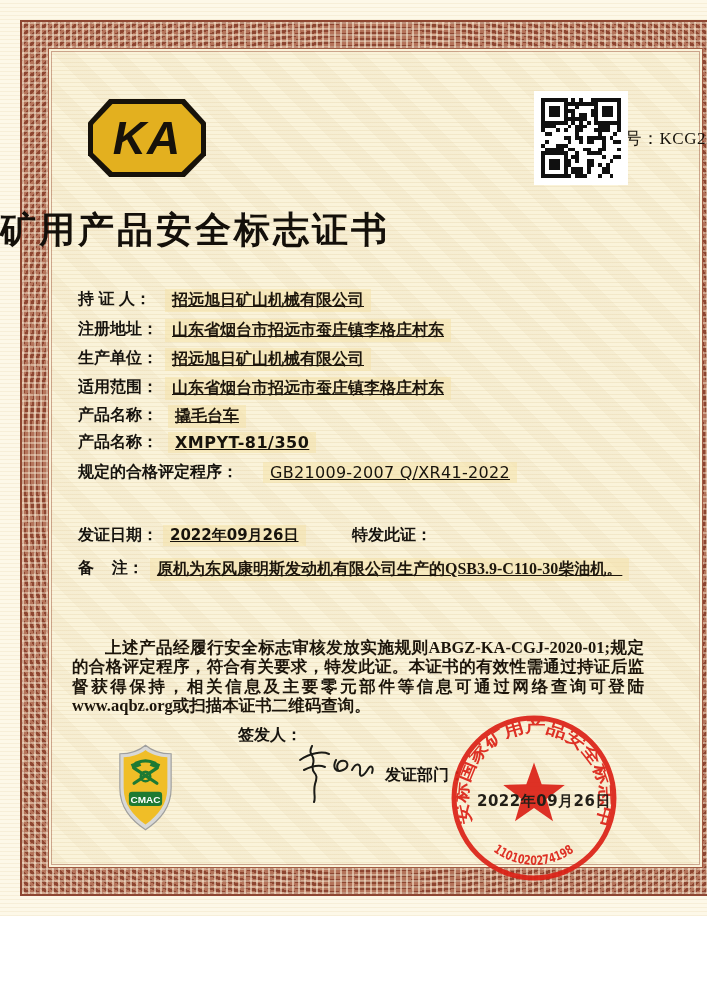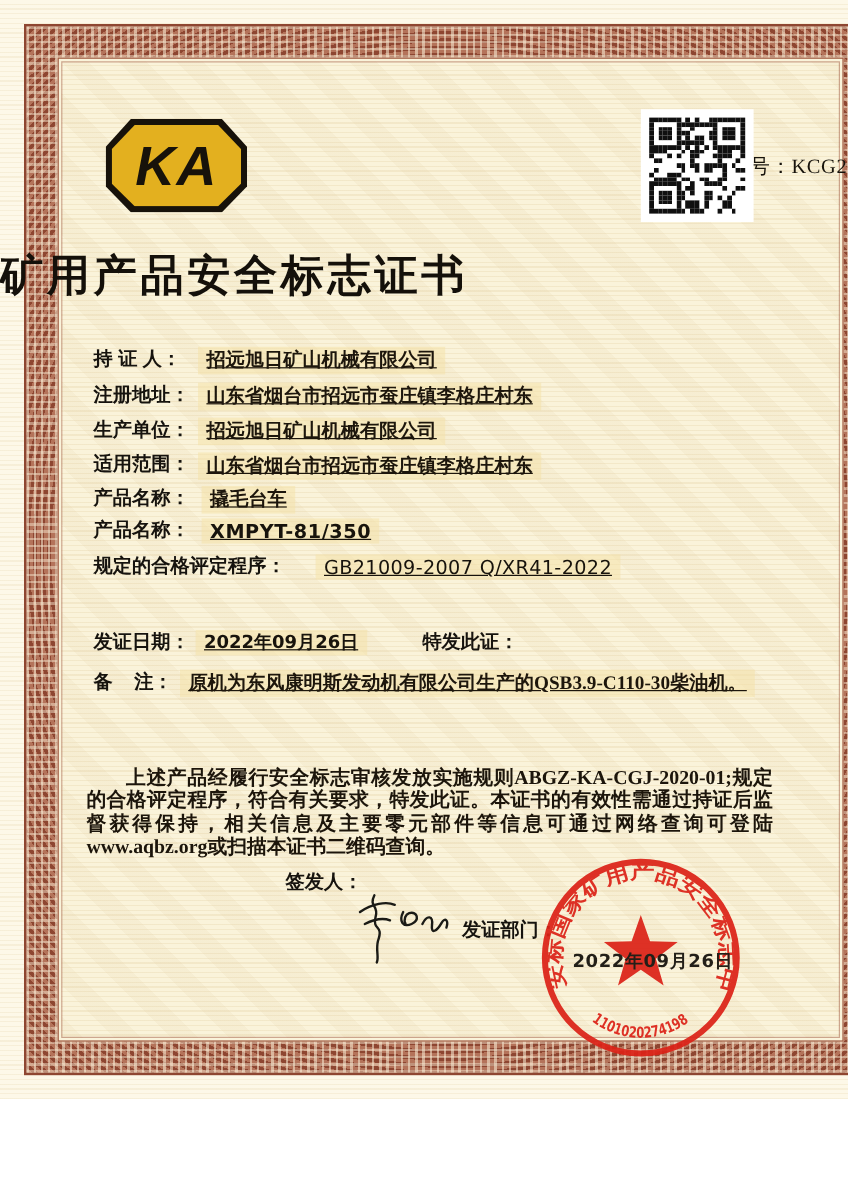--- a/index.html
+++ b/index.html
@@ -567,20 +567,36 @@
     <span class="lbl" style="left:352px">特发此证：</span>
   </div>
 
   <div class="row" style="top:558px">
     <span class="lbl" style="left:78px">备    注：</span>
     <span class="val kai" style="left:150px; font-weight:700">原机为东风康明斯发动机有限公司生产的QSB3.9-C110-30柴油机。</span>
   </div>
 
   <div class="statement">上述产品经履行安全标志审核发放实施规则ABGZ-KA-CGJ-2020-01;规定的合格评定程序，符合有关要求，特发此证。本证书的有效性需通过持证后监督获得保持，相关信息及主要零元部件等信息可通过网络查询可登陆www.aqbz.org或扫描本证书二维码查询。</div>
 
+  <div class="cmac">
+    <svg width="57" height="88" viewBox="0 0 60 92">
+      <path d="M30 1 C37 7 47 10 57 10 L57 46 C57 66 46 79 30 90 C14 79 3 66 3 46 L3 10 C13 10 23 7 30 1 Z" fill="#d8d8d6" stroke="#9f9f9d" stroke-width="1.2"></path>
+      <path d="M30 6 C36 11 45 13.5 53 13.5 L53 46 C53 63 43.5 74.5 30 84.5 C16.5 74.5 7 63 7 46 L7 13.5 C15 13.5 24 11 30 6 Z" fill="#f0be27"></path>
+      <g stroke="#1e7a33" stroke-width="3.4" stroke-linecap="round" fill="none">
+        <path d="M18 25 L42 41"></path>
+        <path d="M42 25 L18 41"></path>
+        <path d="M20 20 q10 -5 20 0"></path>
+      </g>
+      <path d="M14.5 21 l9 -3.5 l2 5 l-9 3.5 z" fill="#1e7a33"></path>
+      <path d="M45.5 21 l-9 -3.5 l-2 5 l9 3.5 z" fill="#1e7a33"></path>
+      <circle cx="30" cy="34" r="5" fill="none" stroke="#1e7a33" stroke-width="2.6"></circle>
+      <rect x="12.5" y="50" width="35" height="15" rx="3.5" fill="#1e7a33"></rect>
+      <text x="30" y="61.5" text-anchor="middle" font-family="Liberation Sans, sans-serif" font-size="10.5" font-weight="bold" fill="#ffffff">CMAC</text>
+    </svg>
+  </div>
 
   <div class="signer-lbl">签发人：</div>
   <div class="signature">
     <svg width="88" height="66" viewBox="0 0 88 66">
       <g stroke="#1b1b16" stroke-width="2" fill="none" stroke-linecap="round">
         <path d="M20 6 C15 16 24 14 21 24 C18 36 28 30 23 44 C21 52 24 58 22 62"></path>
         <path d="M8 20 C18 13 30 11 37 14"></path>
         <path d="M12 30 C20 26 28 25 33 27"></path>
         <path d="M44 20 C40 28 44 33 51 30 C58 27 56 19 49 21 C46 22 44 26 46 30"></path>
         <path d="M60 30 C64 22 69 23 68 31 C67 39 72 36 76 29 C79 24 82 27 80 33"></path>

